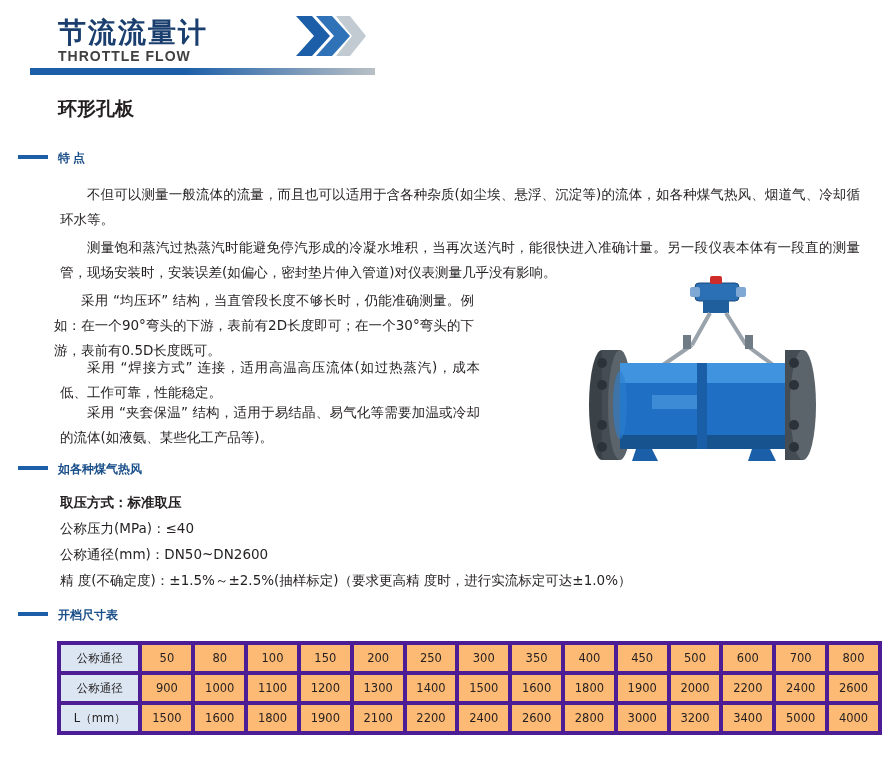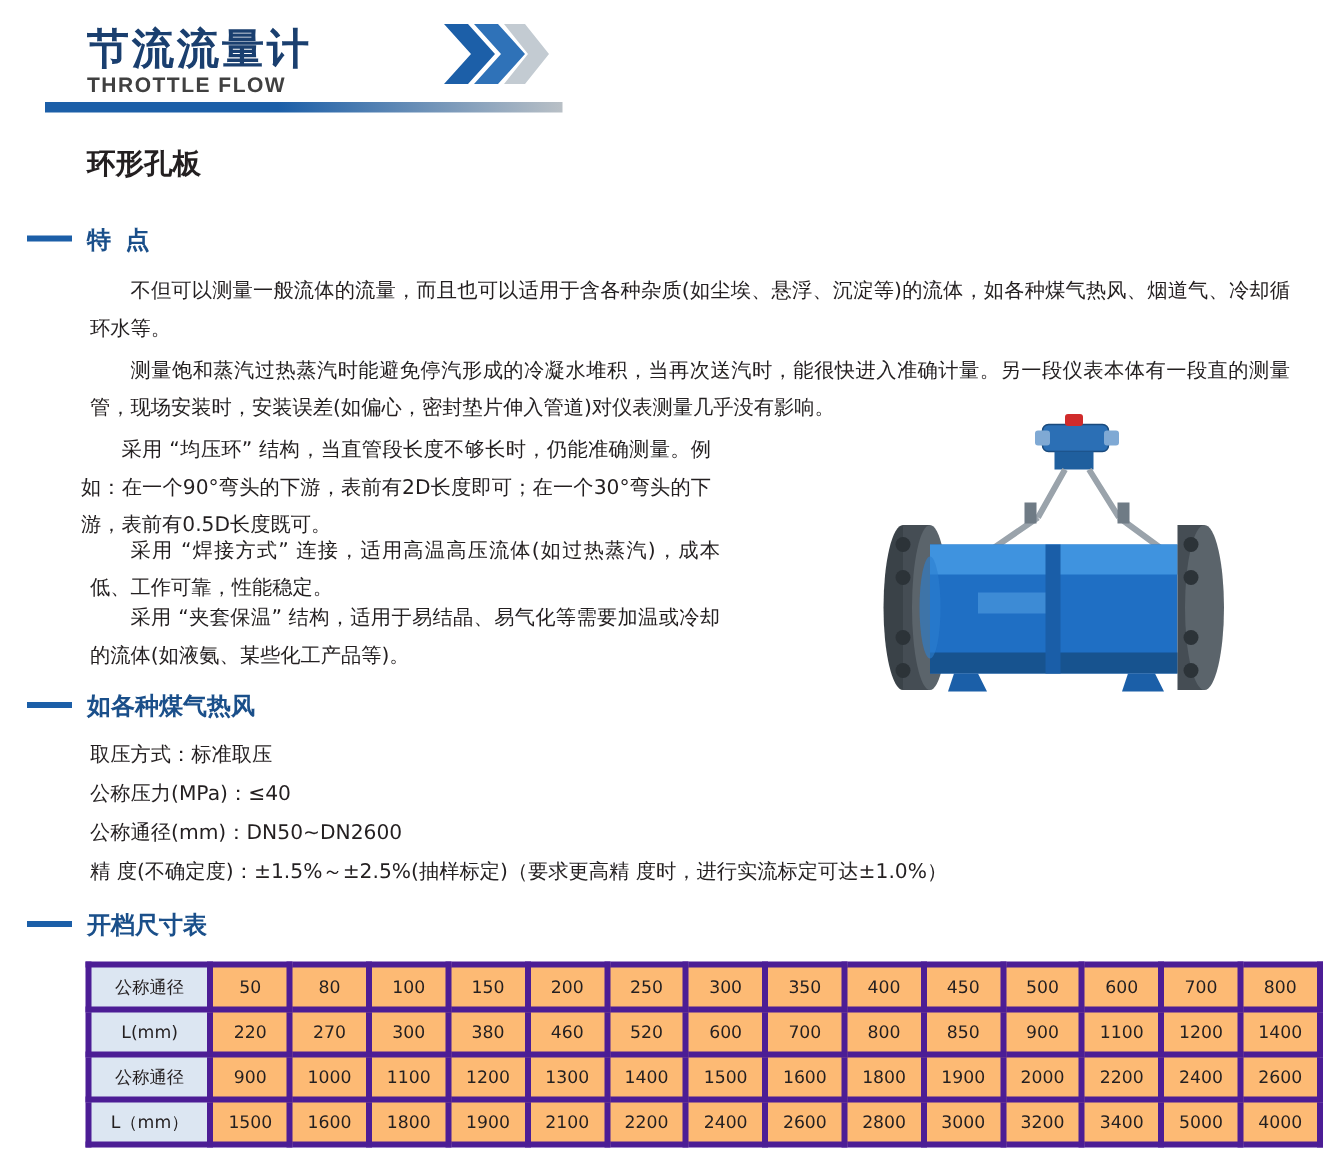--- a/index.html
+++ b/index.html
@@ -66,24 +66,24 @@
     top: 96px;
     font-size: 19px;
     font-weight: bold;
     color: #231f20;
     font-family: "DejaVu Sans", sans-serif;
   }
 
   
   .section-head {
     position: absolute;
-    font-size: 16px;
+    font-size: 12px;
     font-weight: bold;
     color: #1a4f8a;
-    font-family: Liberation Mono, monospace;
+    font-family: Liberation Serif, serif;
     white-space: nowrap;
   }
   .section-head .dash {
     display: inline-block;
     width: 30px;
     height: 4px;
     background: #1c5fa8;
     vertical-align: middle;
     margin-right: 10px;
     position: relative;
@@ -111,21 +111,21 @@
 
   
   .param-line {
     position: absolute;
     left: 60px;
     font-size: 13.5px;
     color: #231f20;
     font-family: "DejaVu Sans", sans-serif;
     white-space: nowrap;
   }
-  #pl0 { top: 494px; }
+  #pl0 { top: 494px; font-weight: bold; }
   #pl1 { top: 520px; }
   #pl2 { top: 546px; }
   #pl3 { top: 572px; }
 
   
   .device-img {
     position: absolute;
     left: 540px;
     top: 275px;
     width: 330px;
@@ -255,37 +255,20 @@
       <td class="cell">200</td>
       <td class="cell">250</td>
       <td class="cell">300</td>
       <td class="cell">350</td>
       <td class="cell">400</td>
       <td class="cell">450</td>
       <td class="cell">500</td>
       <td class="cell">600</td>
       <td class="cell">700</td>
       <td class="cell">800</td>
-    </tr>
-    <tr>
-      <td class="head">L(mm)</td>
-      <td class="cell">220</td>
-      <td class="cell">270</td>
-      <td class="cell">300</td>
-      <td class="cell">380</td>
-      <td class="cell">460</td>
-      <td class="cell">520</td>
-      <td class="cell">600</td>
-      <td class="cell">700</td>
-      <td class="cell">800</td>
-      <td class="cell">850</td>
-      <td class="cell">900</td>
-      <td class="cell">1100</td>
-      <td class="cell">1200</td>
-      <td class="cell">1400</td>
     </tr>
     <tr>
       <td class="head">公称通径</td>
       <td class="cell">900</td>
       <td class="cell">1000</td>
       <td class="cell">1100</td>
       <td class="cell">1200</td>
       <td class="cell">1300</td>
       <td class="cell">1400</td>
       <td class="cell">1500</td>

